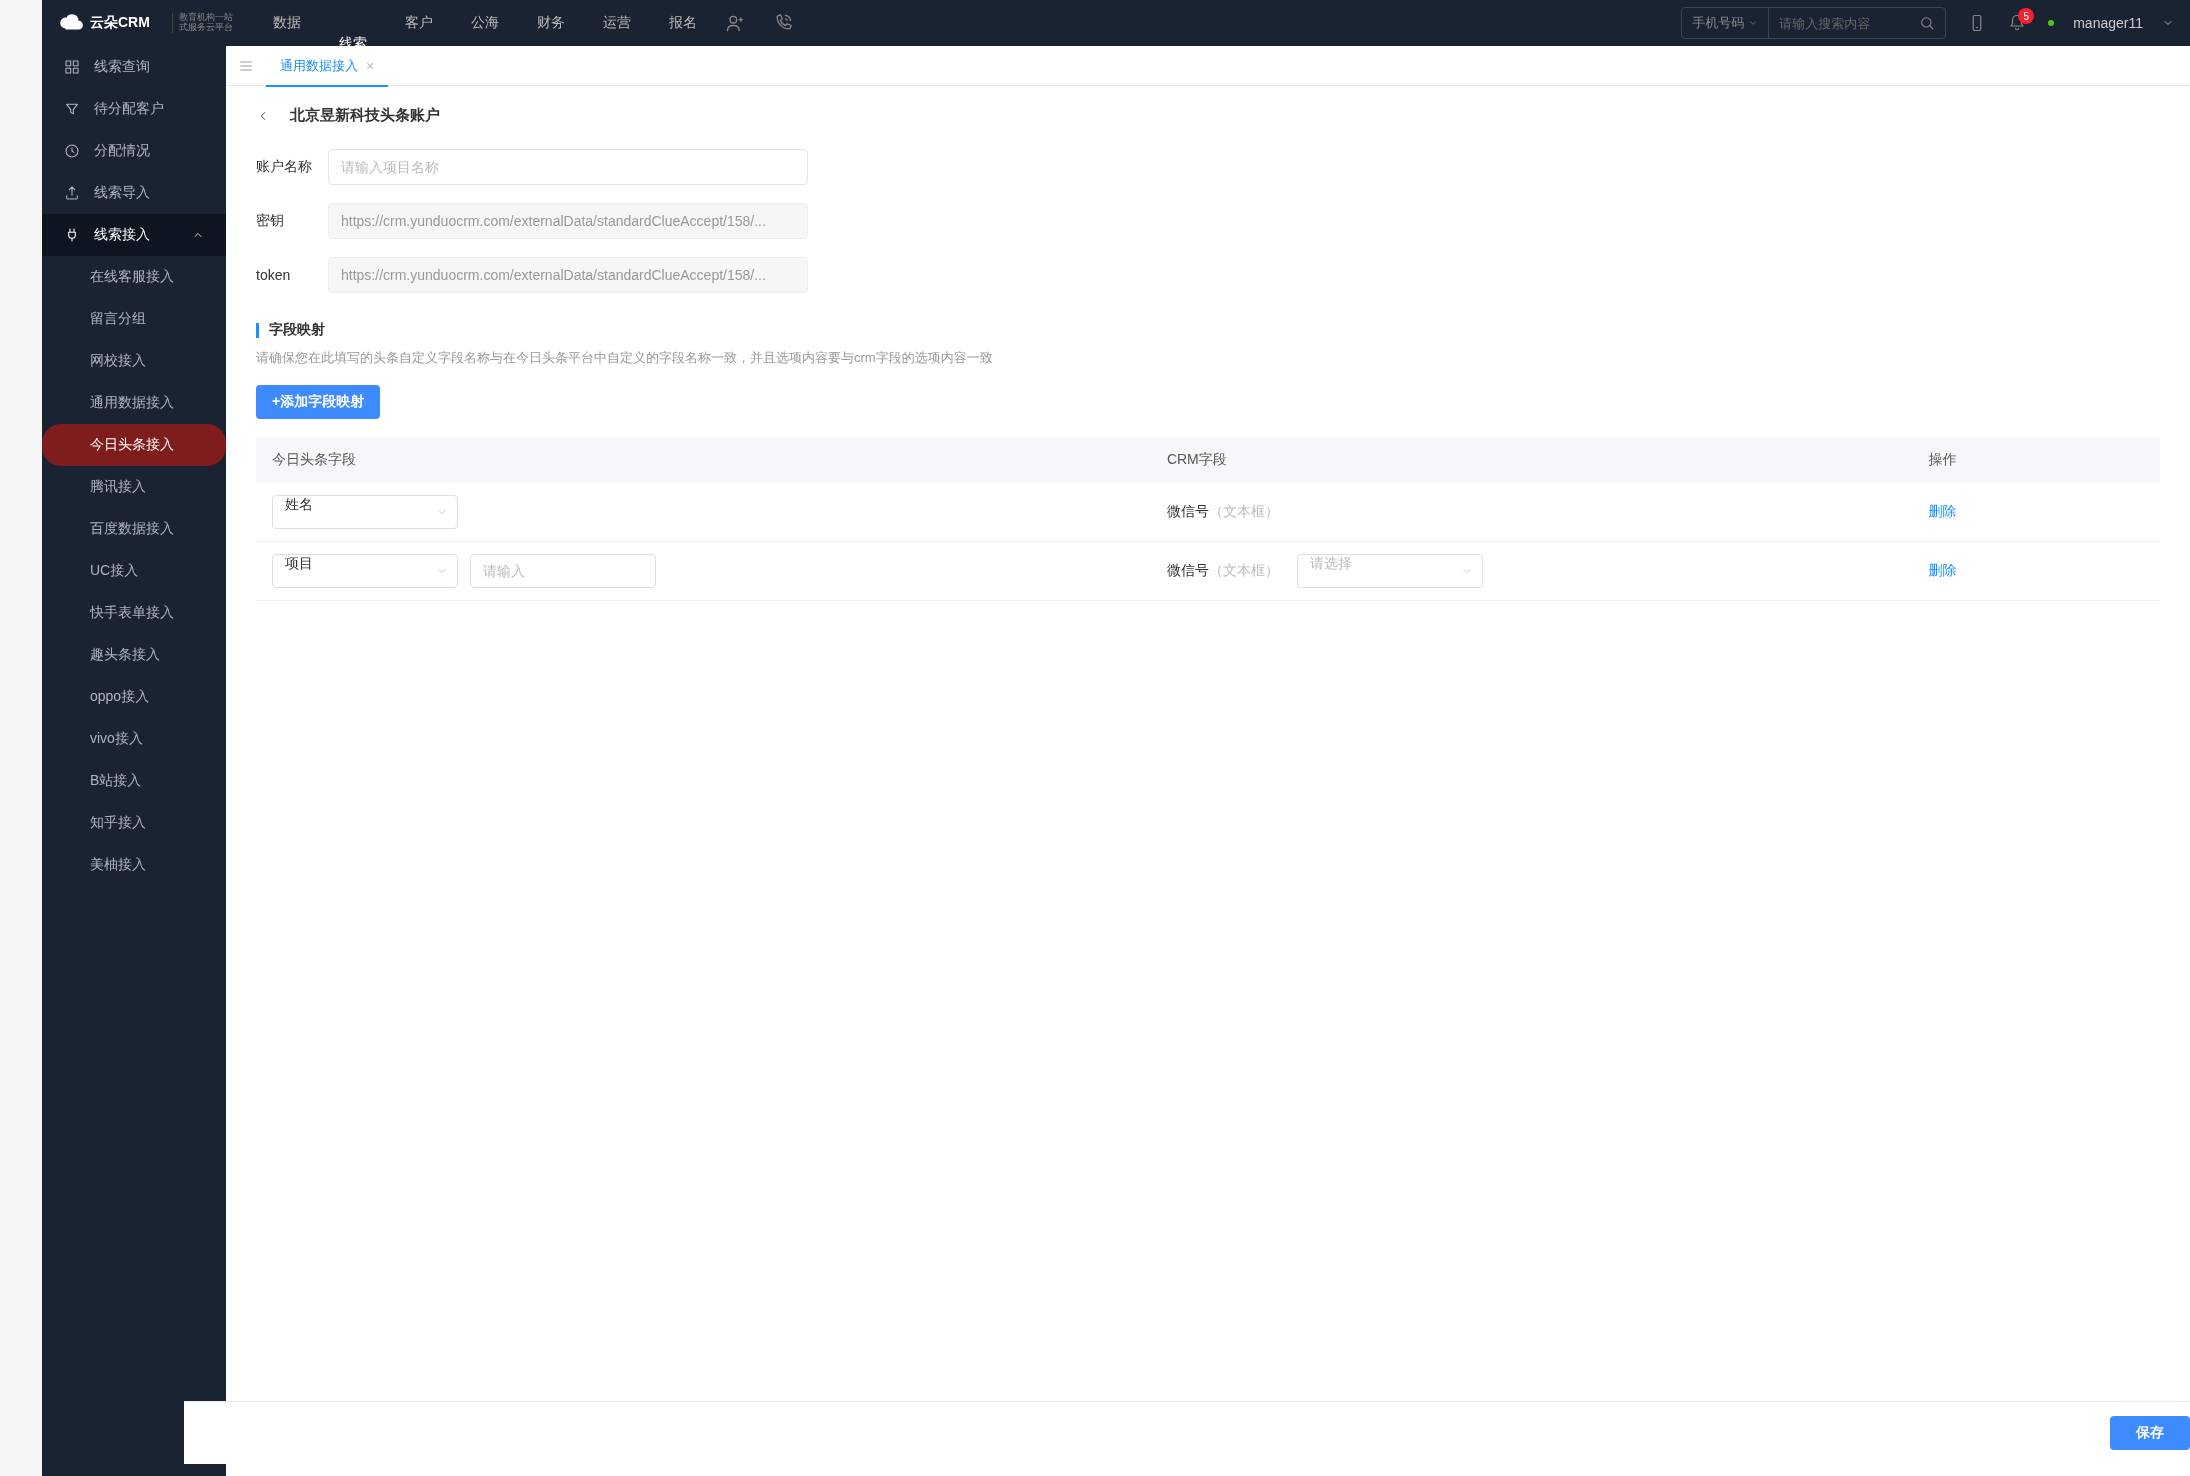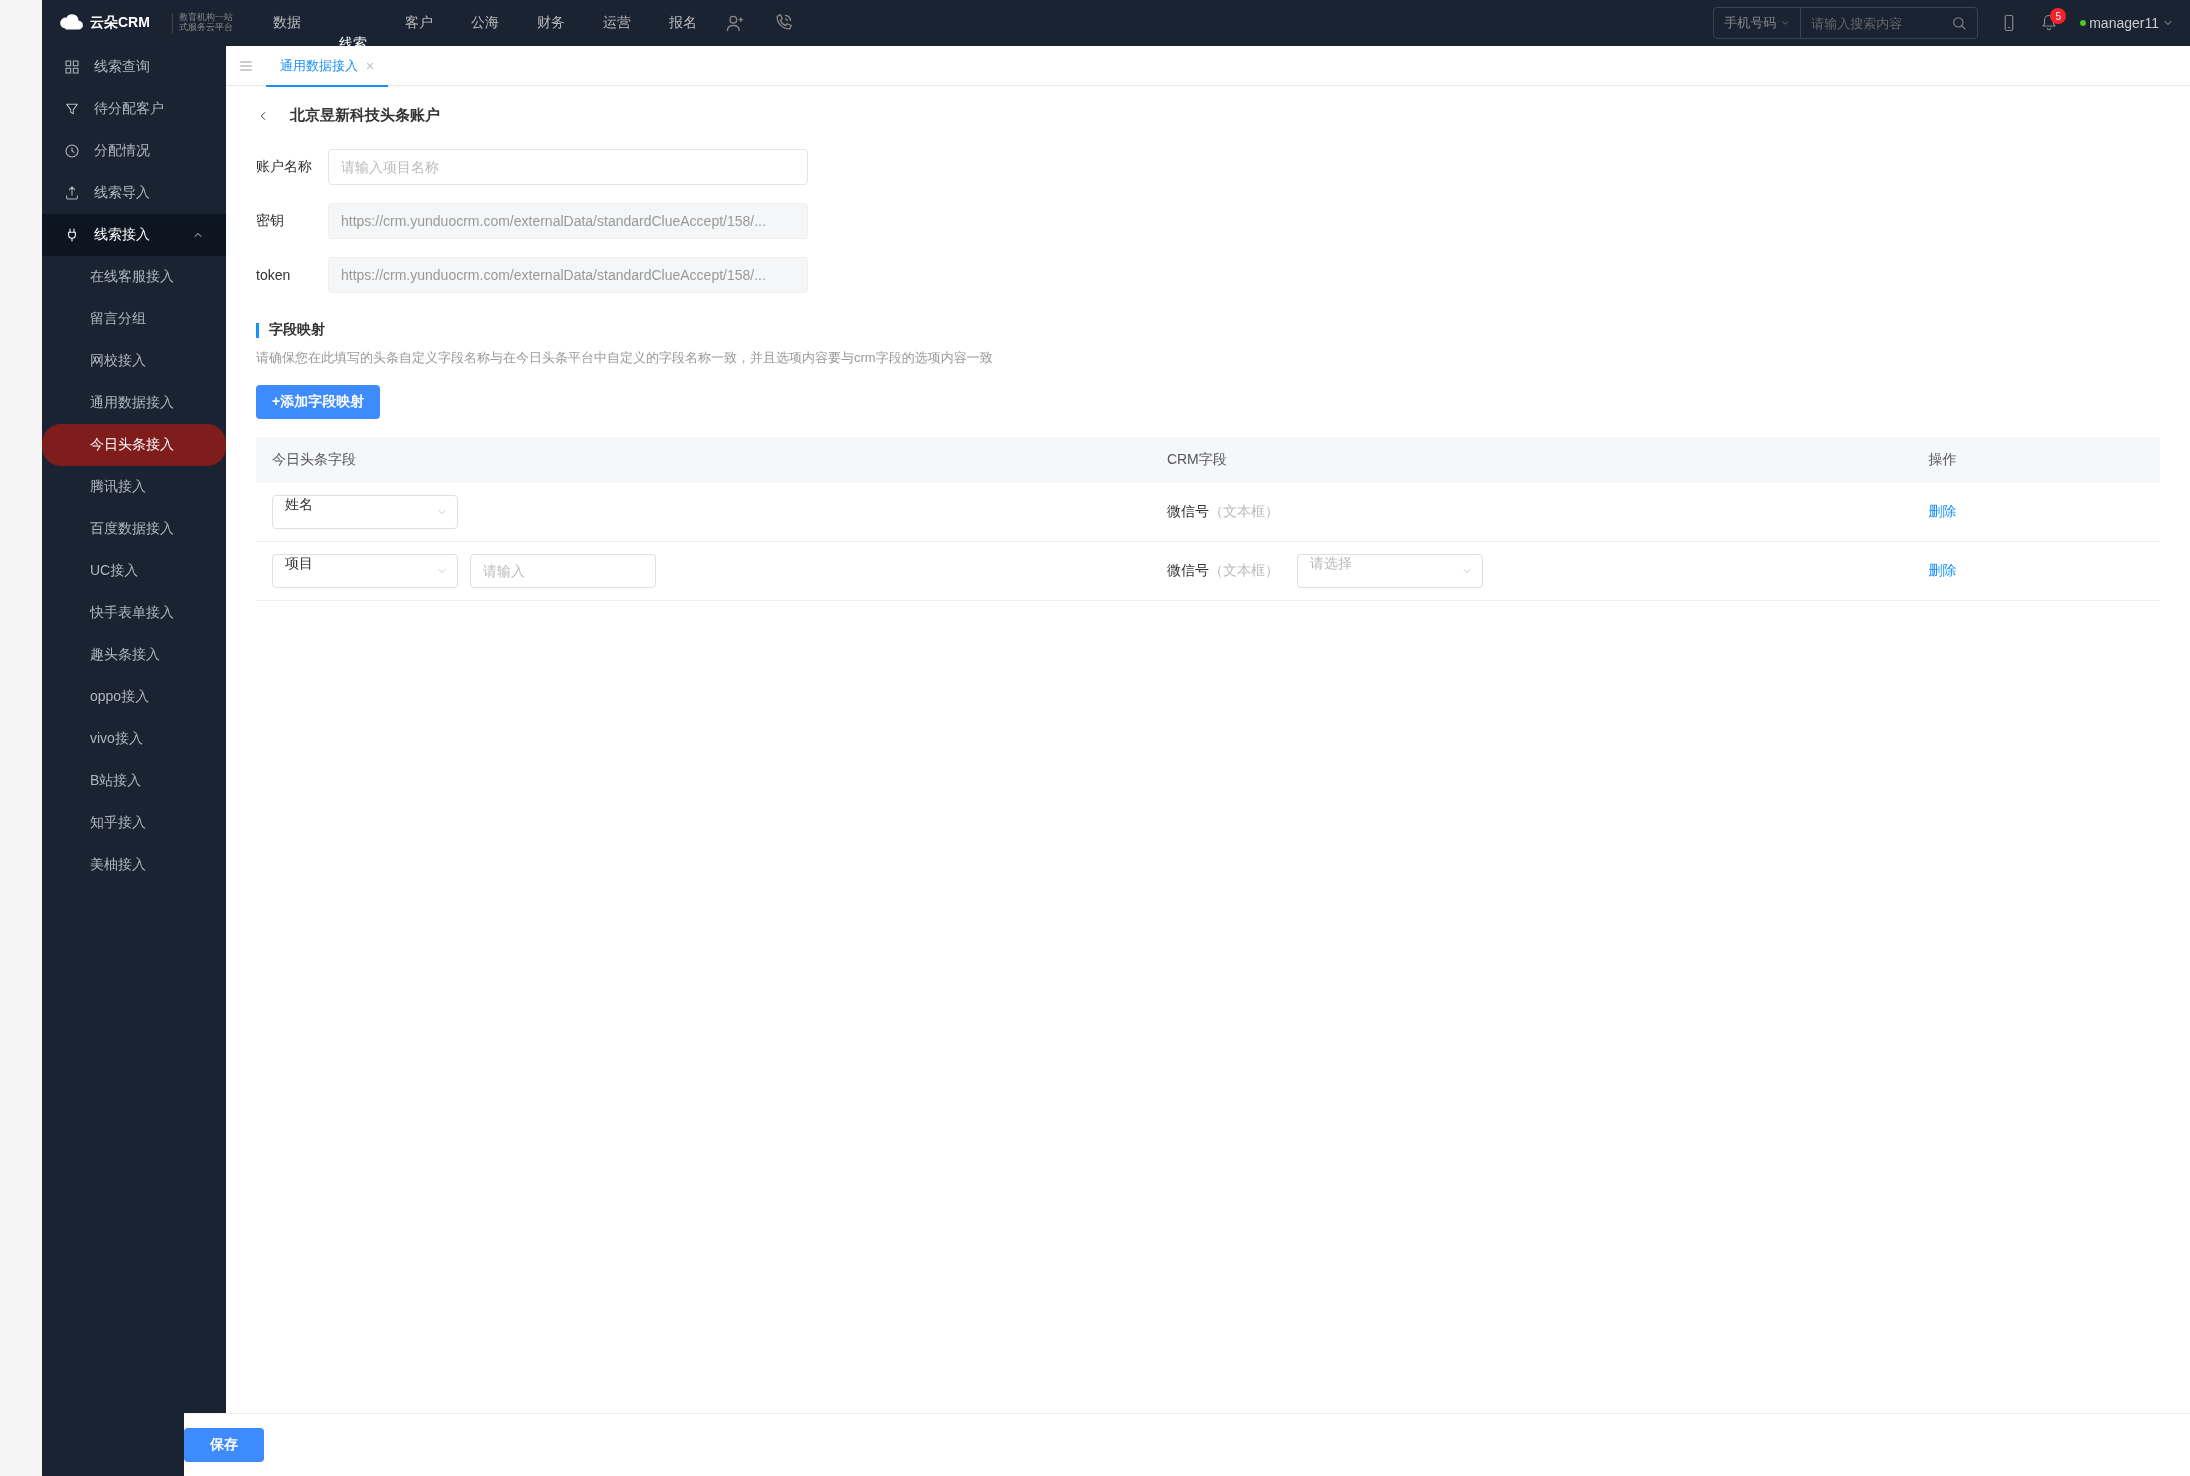--- a/index.html
+++ b/index.html
@@ -16,21 +16,21 @@
 .nav-item.active { color: #fff; font-weight: 500; margin-top: 41px; }
 .header-icon { width: 20px; height: 20px; color: #888; cursor: pointer; margin-left: 28px; }
 .header-right { margin-left: auto; display: flex; align-items: center; gap: 22px; }
 .search-box { display: flex; align-items: center; background: transparent; border: 1px solid #3a4452; border-radius: 4px; height: 32px; }
 .search-select { background: transparent; color: #888; border: none; padding: 0 10px; font-size: 13px; border-right: 1px solid #3a4452; height: 100%; display: flex; align-items: center; gap: 4px; cursor: pointer; }
 .search-input { background: transparent; border: none; color: #ccc; padding: 0 10px; width: 140px; font-size: 13px; outline: none; }
 .search-input::placeholder { color: #666; }
 .search-btn { background: transparent; border: none; color: #888; padding: 0 10px; cursor: pointer; display: flex; }
 .icon-btn { position: relative; color: #888; cursor: pointer; display: flex; }
 .badge { position: absolute; top: -6px; right: -8px; background: #f5222d; color: #fff; font-size: 10px; border-radius: 8px; min-width: 16px; height: 16px; display: flex; align-items: center; justify-content: center; padding: 0 4px; }
-.user-menu { display: flex; align-items: center; gap: 3px; color: #ccc; cursor: pointer; font-size: 14px; }
+.user-menu { display: flex; align-items: center; gap: 19px; color: #ccc; cursor: pointer; font-size: 14px; }
 .user-dot { width: 6px; height: 6px; background: #52c41a; border-radius: 50%; }
 
 
 .body { display: flex; flex: 1; overflow: hidden; }
 
 
 .sidebar { width: 184px; background: #1a2332; color: #aaa; overflow-y: auto; flex-shrink: 0; }
 .side-item { display: flex; align-items: center; gap: 14px; padding: 12px 22px; cursor: pointer; font-size: 14px; color: #b0b6bf; }
 .side-item.selected { background: #7f1d1d; color: #fff; border-radius: 19px; }
 .side-item.expanded { background: #0d1520; color: #fff; }
@@ -72,21 +72,21 @@
 .select-wrap { position: relative; display: inline-block; }
 .select { height: 34px; border: 1px solid #dcdfe6; border-radius: 4px; padding: 0 28px 0 12px; font-size: 14px; background: #fff; cursor: pointer; appearance: none; min-width: 186px; color: #333; }
 .select.placeholder { color: #bbb; }
 .select-arrow { position: absolute; right: 10px; top: 50%; transform: translateY(-50%); width: 12px; height: 12px; color: #bbb; pointer-events: none; }
 .mini-input { height: 34px; border: 1px solid #dcdfe6; border-radius: 4px; padding: 0 12px; font-size: 14px; width: 186px; outline: none; }
 .mini-input::placeholder { color: #bbb; }
 .crm-field { color: #333; }
 .crm-hint { color: #bbb; }
 .link-action { color: #1890ff; cursor: pointer; font-size: 14px; }
 
-.footer { position: fixed; bottom: 0; left: 184px; right: 0; background: #fff; border-top: 1px solid #eee; padding: 14px 0; display: flex; justify-content: flex-start; }
+.footer { position: fixed; bottom: 12px; left: 184px; right: 0; background: #fff; border-top: 1px solid #eee; padding: 14px 0; display: flex; justify-content: flex-end; }
 
 
 svg { stroke: currentColor; fill: none; stroke-width: 1.6; stroke-linecap: round; stroke-linejoin: round; }
 </style>
 </head>
 <body>
 
 <div class="app">
 
   <div class="header">

